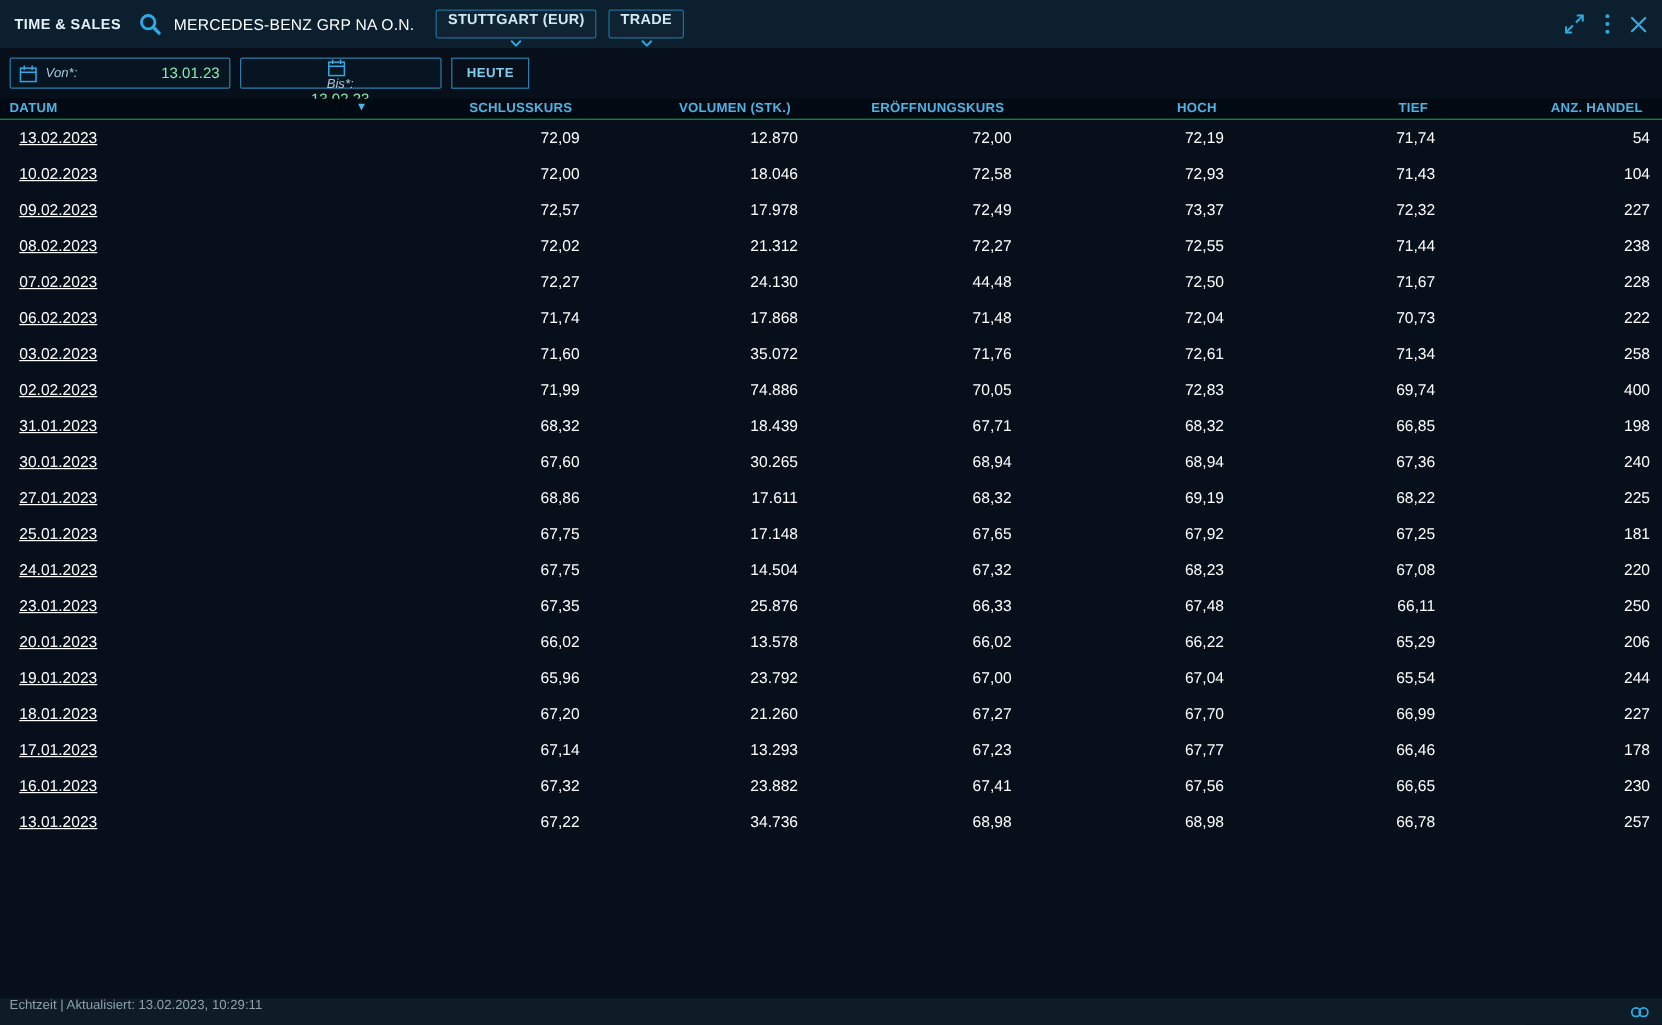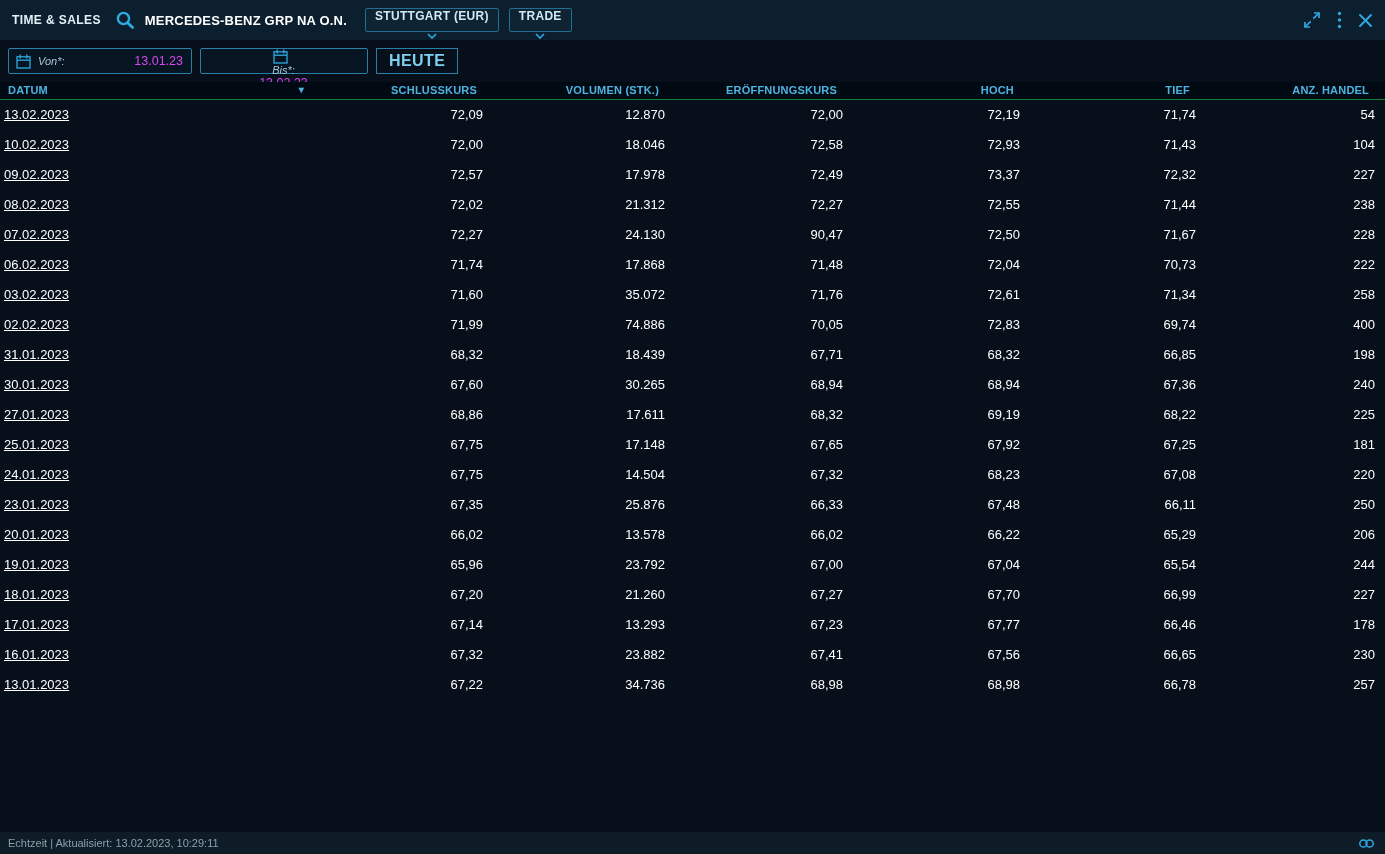--- a/index.html
+++ b/index.html
@@ -16,21 +16,21 @@
   .topbar {
     height:40px; flex:0 0 40px;
     background:#0c1f2e;
     display:flex; align-items:center;
     padding:17px 12px;
   }
   .app-title {
     font-size:12px; font-weight:700; letter-spacing:.4px; color:#e4f1f9; white-space:nowrap;
   }
   .search-icon { margin-left:14px; display:flex; align-items:center; cursor:pointer; }
-  .instrument { margin-left:10px; font-size:13px; font-weight:700; letter-spacing:.2px; white-space:nowrap; }
+  .instrument { margin-left:10px; font-size:13px; font-weight:400; letter-spacing:.2px; white-space:nowrap; }
   .select {
     margin-left:18px; height:24px; border:1px solid #1f6f96; border-radius:2px;
     display:flex; align-items:center; gap:10px; padding:0 9px;
     font-size:12px; font-weight:700; letter-spacing:.3px; color:#cfe9f6; cursor:pointer;
     background:rgba(255,255,255,0.02);
     flex-direction:column;
   }
   .select + .select { margin-left:10px; }
   .chev { display:flex; align-items:center; }
   .topbar .spacer { flex:1; }
@@ -42,24 +42,24 @@
     background:#060f1a;
   }
   .date-input {
     height:26px; border:1px solid #2a7fa8; border-radius:2px; background:#071523;
     display:flex; align-items:center; padding:0 8px 0 7px; cursor:pointer;
   }
   .date-input.von { width:184px; }
   .date-input.bis { width:168px;flex-direction:column; }
   .cal { display:flex; align-items:center; margin-right:7px; }
   .date-label { font-size:11px; font-style:italic; color:#a9c6d6; white-space:nowrap; }
-  .date-value { flex:1; text-align:right; font-size:12.5px; color:#d946ef; }
+  .date-value { flex:1; text-align:right; font-size:12.5px; color:#86efac; }
   .btn-heute {
     height:26px; border:1px solid #2a7fa8; border-radius:0; background:transparent;
-    color:#7fd0f0; font-family:"Liberation Sans",sans-serif; font-size:16px; font-weight:700;
+    color:#7fd0f0; font-family:"Liberation Sans",sans-serif; font-size:11px; font-weight:700;
     letter-spacing:.4px; padding:0 12px; cursor:pointer;
   }
 
   
   .table-wrap { flex:1 1 auto; overflow:hidden; }
   table { width:100%; border-collapse:collapse; table-layout:fixed; }
   col.c1{width:310px;} col.c2{width:183px;} col.c3{width:182px;} col.c4{width:178px;}
   col.c5{width:177px;} col.c6{width:176px;} col.c7{width:179px;}
   thead th {
     background:#010a12;
@@ -67,30 +67,30 @@
     text-align:right; padding:0 16px 0 0; height:17px;
     border-bottom:1px solid #15803d; white-space:nowrap;
   }
   thead th.first { text-align:left; padding-left:8px; padding-right:6px; }
   thead th.first .th-inner { display:flex; align-items:center; justify-content:space-between; }
   .sort-arrow { color:#4fb3e2; font-size:10px; line-height:1; cursor:pointer; }
   tbody td {
     height:30px; font-size:13px; text-align:right; padding:0 10px 0 0;
     color:#ffffff; white-space:nowrap;
   }
-  tbody td:first-child { text-align:left; padding-left:4px; }
+  tbody td:first-child { text-align:left; padding-left:16px; }
   .date-link { color:#ffffff; text-decoration:underline; cursor:pointer; }
 
   
   .footer-note {
     flex:0 0 18px; display:flex; align-items:center; padding:0 8px;
     font-size:11px; color:#8b98a2;
   }
   .status-bar {
-    flex:0 0 22px; background:#0e1c27; display:flex; align-items:center;
+    flex:0 0 22px; background:#0e1c27; display:flex; 
     padding:0 10px 0 8px; font-size:11px; color:#8da0ac;
   }
   .status-bar .spacer { flex:1; }
   .link-icon { display:flex; align-items:center; cursor:pointer; }
 </style>
 </head>
 <body>
 
 <div class="app">
 
@@ -238,21 +238,21 @@
             <td>21.312</td>
             <td>72,27</td>
             <td>72,55</td>
             <td>71,44</td>
             <td>238</td>
           </tr>
           <tr>
             <td><a class="date-link">07.02.2023</a></td>
             <td>72,27</td>
             <td>24.130</td>
-            <td>90,47</td>
+            <td>44,48</td>
             <td>72,50</td>
             <td>71,67</td>
             <td>228</td>
           </tr>
           <tr>
             <td><a class="date-link">06.02.2023</a></td>
             <td>71,74</td>
             <td>17.868</td>
             <td>71,48</td>
             <td>72,04</td>

